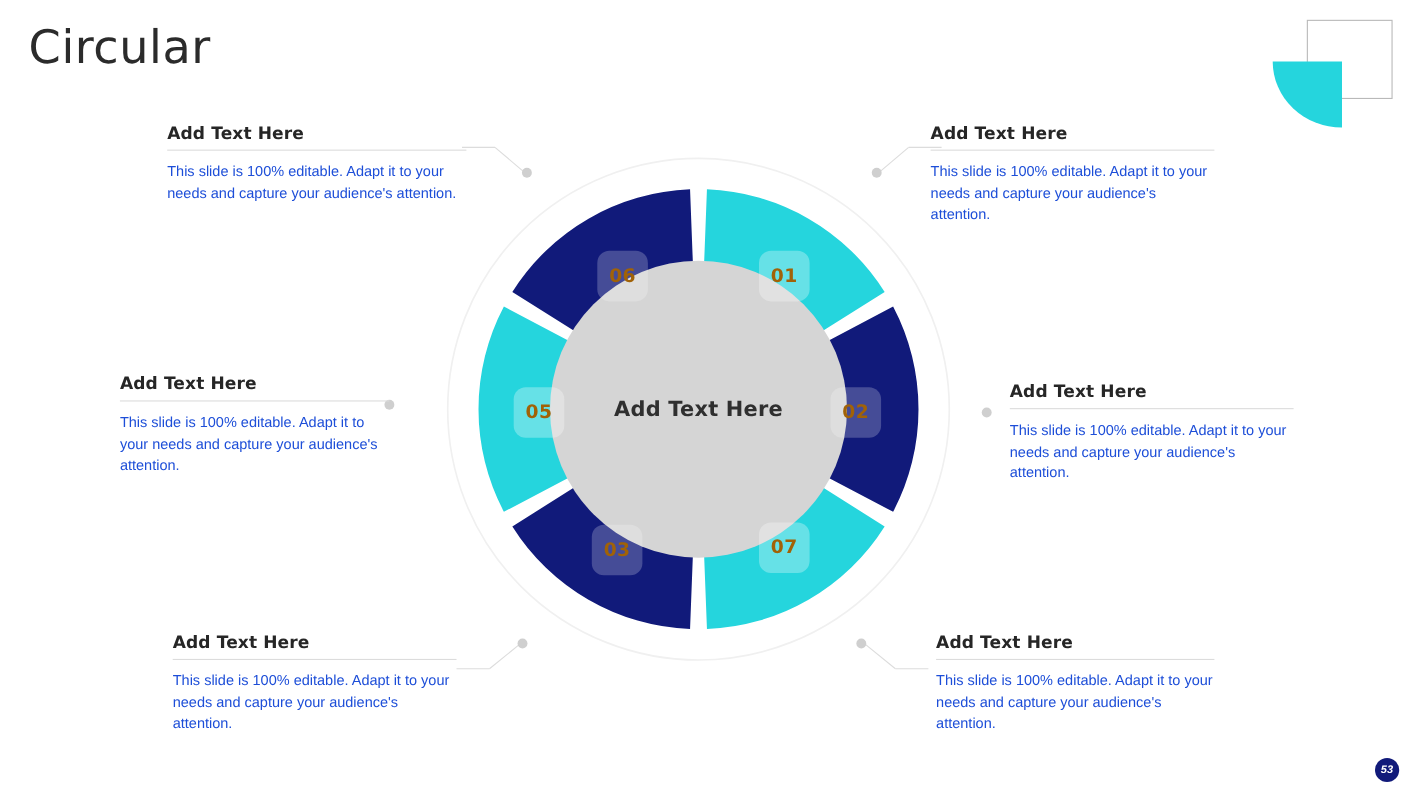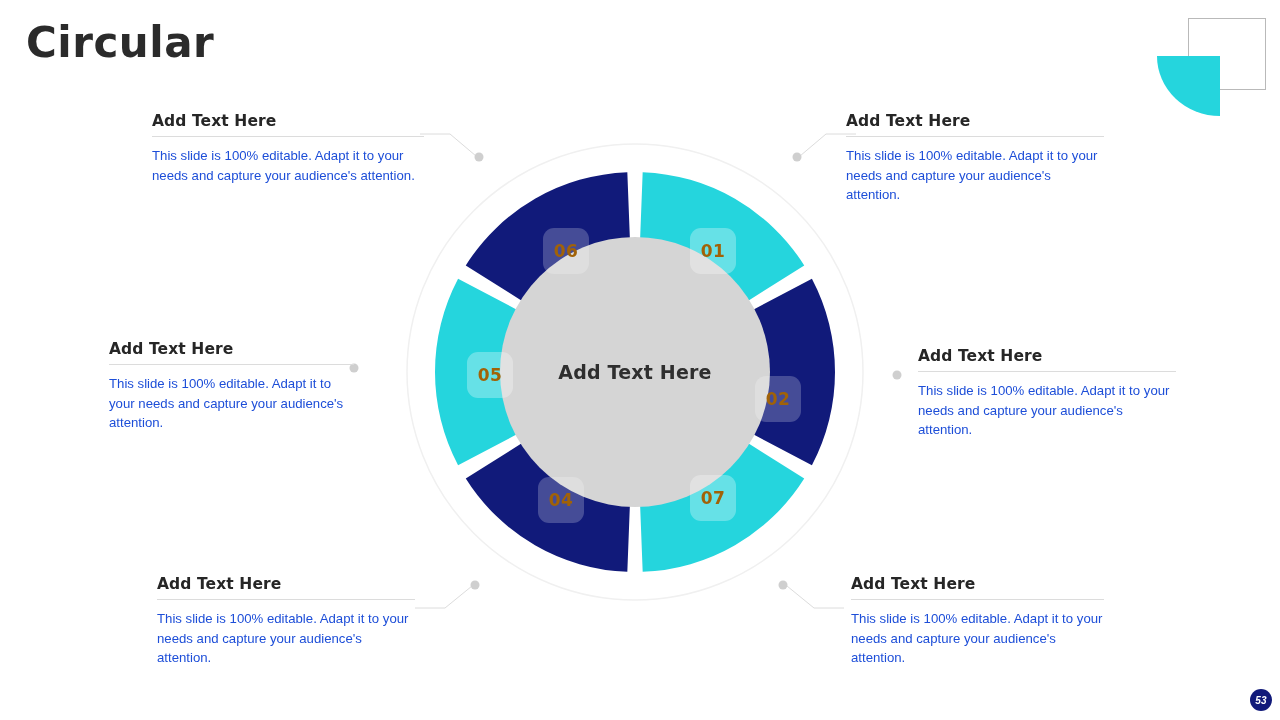--- a/index.html
+++ b/index.html
@@ -18,21 +18,21 @@
     height: 720px;
     background: #ffffff;
   }
 
   
   .slide-title {
     position: absolute;
     left: 26px;
     top: 18px;
     font-size: 42px;
-    font-weight: 700;
+    font-weight: 400;
     letter-spacing: 0.5px;
     color: #2b2b2b;
     font-family: "DejaVu Sans", sans-serif;
     line-height: 1.2;
   }
 
   
   .deco {
     position: absolute;
     right: 0px;
@@ -120,21 +120,21 @@
     font-weight: 700;
     color: #a16207;
     font-family: "DejaVu Sans", sans-serif;
     letter-spacing: 0.4px;
   }
   .badge.cyan { background: rgba(255,255,255,0.30); text-align: center; }
   .badge.navy { background: rgba(255,255,255,0.22); }
 
   
   .b01 { left: 285px; top: 86px; }
-  .b02 { left: 350px; top: 210px; margin-top: 24px; }
+  .b02 { left: 350px; top: 210px; }
   .b03 { left: 285px; top: 333px; }
   .b04 { left: 133px; top: 335px; }
   .b05 { left: 62px;  top: 210px; }
   .b06 { left: 138px; top: 86px; }
 
   
   .callout { position: absolute; }
   .callout h3 {
     font-size: 15.5px;
     font-weight: 700;
@@ -235,21 +235,21 @@
         </g>
     </svg>
 
     <div class="hub">
       <span class="hub-label">Add Text Here</span>
     </div>
 
     <div class="badge cyan b01">01</div>
     <div class="badge navy b02">02</div>
     <div class="badge cyan b03">07</div>
-    <div class="badge navy b04">04</div>
+    <div class="badge navy b04">03</div>
     <div class="badge cyan b05">05</div>
     <div class="badge navy b06">06</div>
   </div>
 
   <div class="callout c-tl">
     <h3>Add Text Here</h3>
     <div class="rule"></div>
     <p>This slide is 100% editable. Adapt it to your needs and capture your audience's attention.</p>
   </div>
 

